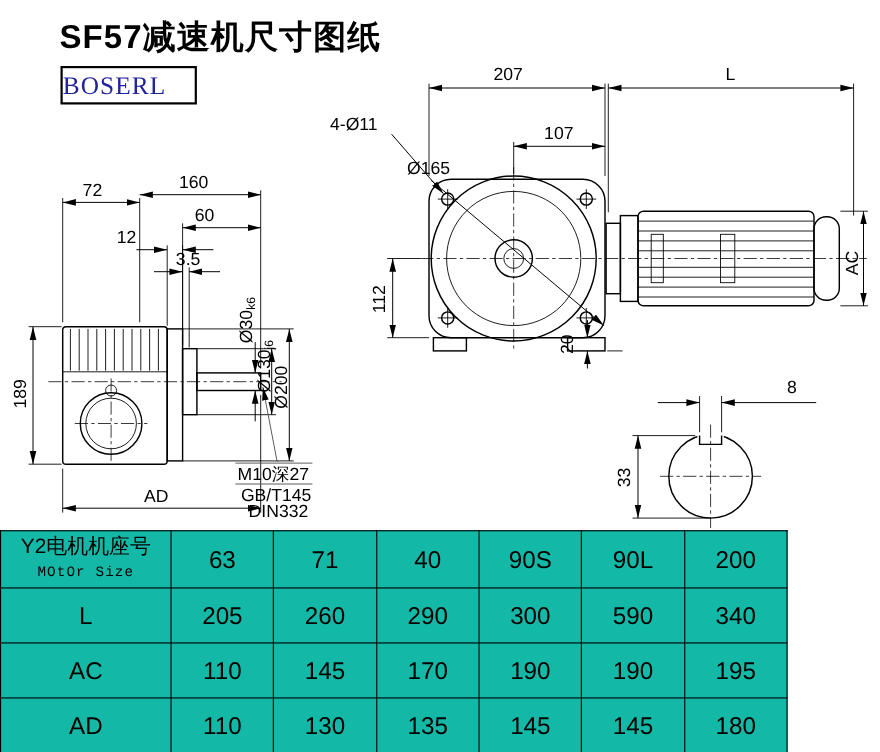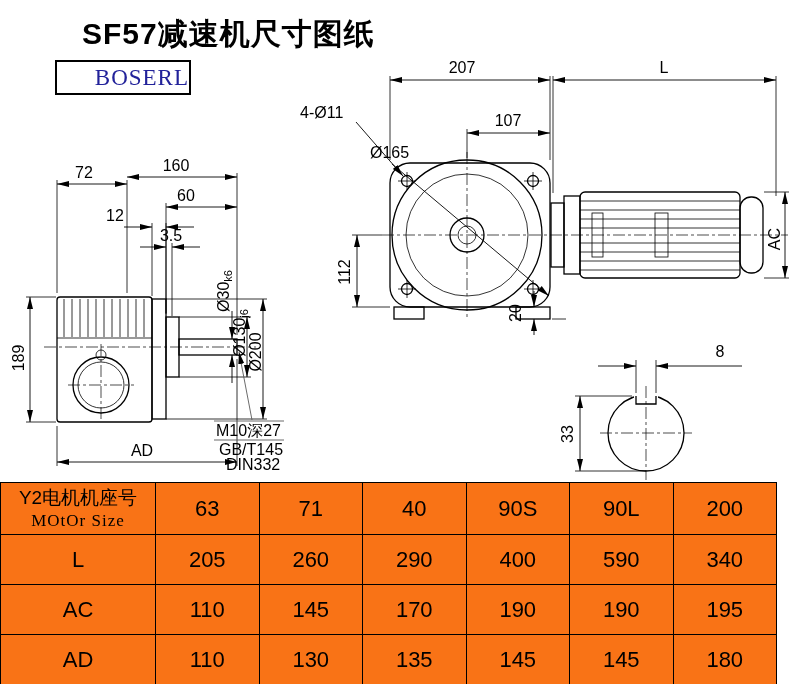--- a/index.html
+++ b/index.html
@@ -1,33 +1,33 @@
 <!DOCTYPE html>
 <html><head>
 <meta charset="utf-8">
 <style>
   * { margin:0; padding:0; box-sizing:border-box; }
   html,body { width:800px; height:684px; background:#fff; font-family:"Liberation Sans",sans-serif; }
   .page { position:relative; width:800px; height:684px; background:#fff; overflow:hidden; }
-  .title { position:absolute; left:54px; top:14px; font-size:30px; font-weight:bold; color:#000; letter-spacing:1px; white-space:nowrap;margin-left:28px; }
-  .brand-box { position:absolute; left:55px; top:60px; width:136px; height:35px; border:2px solid #000; display:flex; align-items:center; justify-content:flex-end; background:#fff; }
+  .title { position:absolute; left:54px; top:14px; font-size:30px; font-weight:bold; color:#000; letter-spacing:1px; white-space:nowrap; }
+  .brand-box { position:absolute; left:55px; top:60px; width:124px; height:35px; border:2px solid #000; display:flex; align-items:center; justify-content:flex-start; background:#fff; }
   .brand-text { font-family:"Liberation Serif",serif; font-size:23px; color:#22229a; letter-spacing:1px; }
   .drawing { position:absolute; left:0; top:0; }
   .drawing text { font-family:"Liberation Sans",sans-serif; font-size:16px; fill:#000; }
   .ln   { stroke:#000; stroke-width:1.3; fill:none; }
   .thin { stroke:#000; stroke-width:0.8; fill:none; }
   .ext  { stroke:#000; stroke-width:0.8; fill:none; }
   .diml { stroke:#000; stroke-width:0.9; fill:none; }
   .cl   { stroke:#000; stroke-width:0.7; fill:none; stroke-dasharray:12 3 3 3; }
   .note { font-size:14.5px; fill:#4c4c4c; }
   .noteln { stroke:#5a5a5a; stroke-width:0.9; fill:none; }
-  .dim-table { position:absolute; left:0; top:482px; width:777px; height:202px; border-collapse:collapse; table-layout:fixed; background:#f97316; }
+  .dim-table { position:absolute; left:0; top:482px; width:716px; height:202px; border-collapse:collapse; table-layout:fixed; background:#14b8a6; }
   .dim-table td { border:1.5px solid #000; text-align:center; vertical-align:middle; font-size:22px; color:#000; padding:0; }
   .dim-table .cn { font-size:19px; line-height:24px; }
-  .dim-table .en { font-size:17px; line-height:22px; font-family:Liberation Serif, serif; letter-spacing:1px; }
+  .dim-table .en { font-size:13px; line-height:22px; font-family:Liberation Mono, monospace; letter-spacing:1px; }
 </style>
 </head>
 <body>
 
 <div class="page">
 
   <div class="title">SF57减速机尺寸图纸</div>
 
   <div class="brand-box">
     <span class="brand-text">BOSERL</span>
@@ -207,21 +207,21 @@
       <td>40</td>
       <td>90S</td>
       <td>90L</td>
       <td>200</td>
     </tr>
     <tr style="height:50px">
       <td>L</td>
       <td>205</td>
       <td>260</td>
       <td>290</td>
-      <td>400</td>
+      <td>300</td>
       <td>590</td>
       <td>340</td>
     </tr>
     <tr style="height:50px">
       <td>AC</td>
       <td>110</td>
       <td>145</td>
       <td>170</td>
       <td>190</td>
       <td>190</td>

